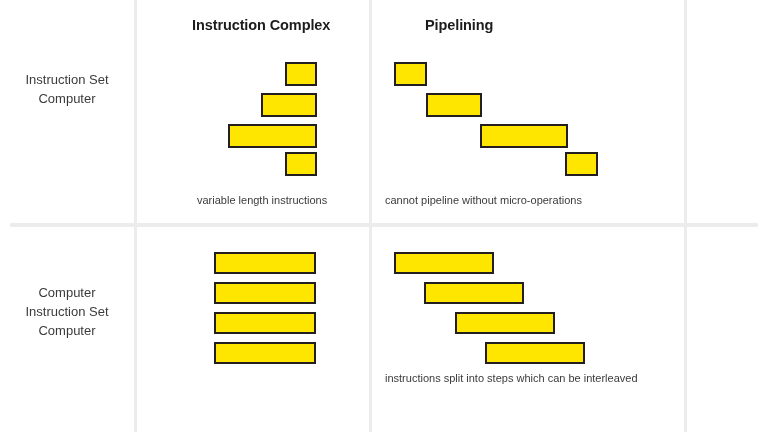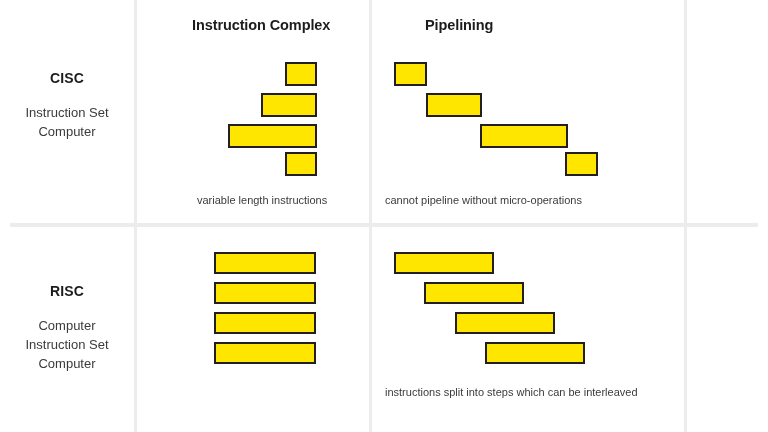--- a/index.html
+++ b/index.html
@@ -100,45 +100,43 @@
   .caption {
     position: absolute;
     font-size: 11px;
     color: #3b3b3b;
     white-space: nowrap;
     font-weight: normal;
   }
   .caption.cap-c-len  { left: 197px; top: 194px; }
   .caption.cap-c-pipe { left: 385px; top: 194px; }
   .caption.cap-r-len  { left: 197px; top: 382px; }
-  .caption.cap-r-pipe { left: 385px; top: 386px; }
+  .caption.cap-r-pipe { left: 385px; top: 372px; }
 </style>
 </head>
 <body>
 
 <div id="diagram">
 
   <div class="vrule v1"></div>
   <div class="vrule v2"></div>
   <div class="vrule v3"></div>
   <div class="hrule"></div>
 
   <div class="col-header h-length">Instruction Complex</div>
   <div class="col-header h-pipeline">Pipelining</div>
 
   <div class="row-label cisc">
-    <div class="acronym">CISC</div>
     <div class="expansion">
       <div>Instruction Set</div>
       <div>Computer</div>
     </div>
   </div>
 
   <div class="row-label risc">
-    <div class="acronym">RISC</div>
     <div class="expansion">
       <div>Computer</div>
       <div>Instruction Set</div>
       <div>Computer</div>
     </div>
   </div>
 
   <div class="bar-canvas c-len">
       <div class="bar" style="left: 150px; top: 62px; width: 32px; height: 24px; background: rgb(255, 230, 0); border-color: rgb(35, 31, 32);"></div>
       <div class="bar" style="left: 126px; top: 93px; width: 56px; height: 24px; background: rgb(255, 230, 0); border-color: rgb(35, 31, 32);"></div>

